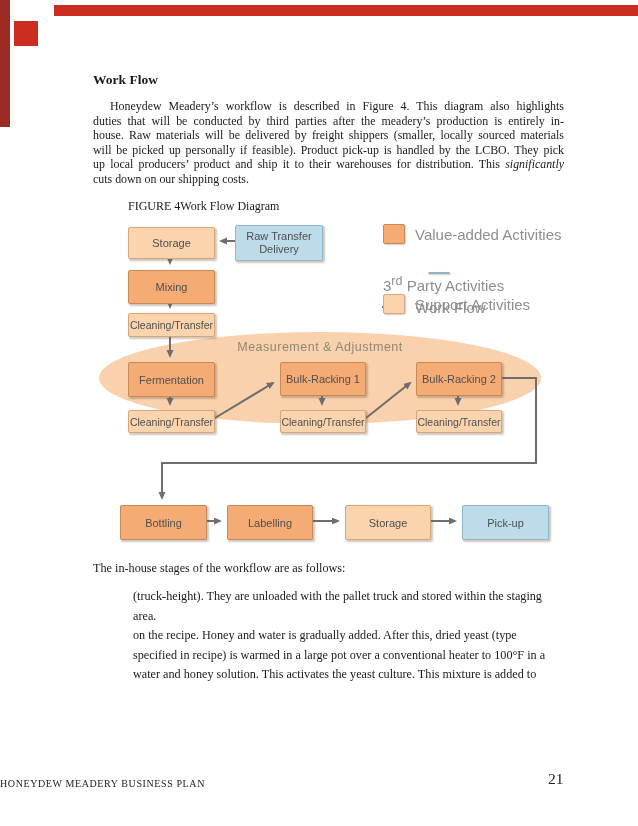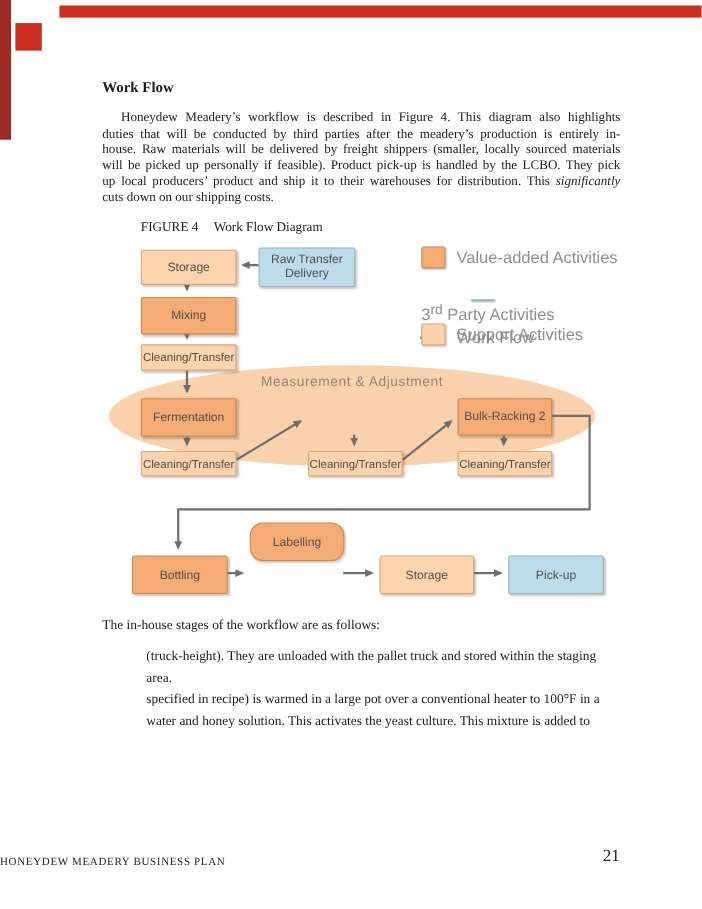--- a/index.html
+++ b/index.html
@@ -11,21 +11,21 @@
   .accent-hbar{position:absolute;left:54px;top:5px;width:584px;height:11px;background:#cb2d20;}
   
   .heading{position:absolute;left:93px;top:72px;margin:0;font-size:13.5px;font-weight:bold;}
   .intro{position:absolute;left:93px;top:99px;width:471px;font-size:11.9px;line-height:14.5px;}
   .jline{text-align:justify;text-align-last:justify;}
   .jline.first{padding-left:17px;}
   .jline.last{text-align:left;text-align-last:left;}
   .ital{font-style:italic;}
   
   .figcap{position:absolute;left:128px;top:199px;font-size:12px;}
-  .figcap .cap-title{margin-left:14px;}
+  .figcap .cap-title{}
   
   svg.flowsvg{position:absolute;left:0;top:0;z-index:1;}
   .ellipse-label{position:absolute;left:196px;top:340px;width:248px;z-index:2;text-align:center;
         font-family:"Liberation Sans",sans-serif;font-size:12.5px;color:#8e8876;letter-spacing:.5px;}
   .box{position:absolute;z-index:3;display:flex;align-items:center;justify-content:center;
         text-align:center;font-family:"Liberation Sans",sans-serif;font-size:11px;color:#4f4f4f;
         border:1px solid;border-radius:2px;box-shadow:1.5px 1.5px 2px rgba(120,90,60,.35);}
   .box.dark{background:#F5AC74;border-color:#C58A57;}
   .box.light{background:#FBD3AC;border-color:#D3A87E;}
   .box.blue{background:#BCDCE9;border-color:#8FB6C8;}
@@ -104,26 +104,27 @@
   <div class="box light" style="left:128px;top:227px;width:85px;height:30px;">Storage</div>
   <div class="box blue" style="left:235px;top:225px;width:86px;height:34px;">
     <span>
         <span class="bl">Raw Transfer</span>
         <span class="bl">Delivery</span>
       </span>
   </div>
   <div class="box dark" style="left:128px;top:270px;width:85px;height:32px;">Mixing</div>
   <div class="box light small" style="left:128px;top:313px;width:85px;height:22px;">Cleaning/Transfer</div>
   <div class="box dark" style="left:128px;top:362px;width:85px;height:33px;">Fermentation</div>
+  <div class="box dark" style="left:280px;top:362px;width:84px;height:32px;">Bulk-Racking 1</div>
   <div class="box dark" style="left:416px;top:362px;width:84px;height:32px;">Bulk-Racking 2</div>
   <div class="box light small" style="left:128px;top:410px;width:85px;height:21px;">Cleaning/Transfer</div>
   <div class="box light small" style="left:280px;top:410px;width:84px;height:21px;">Cleaning/Transfer</div>
   <div class="box light small" style="left:416px;top:410px;width:84px;height:21px;">Cleaning/Transfer</div>
   <div class="box dark" style="left:120px;top:505px;width:85px;height:33px;">Bottling</div>
-  <div class="box dark" style="left:227px;top:475px;width:84px;height:33px;border-radius:12px;">Labelling</div>
+  <div class="box dark" style="left:227px;top:505px;width:84px;height:33px;">Labelling</div>
   <div class="box light" style="left:345px;top:505px;width:84px;height:33px;">Storage</div>
   <div class="box blue" style="left:462px;top:505px;width:85px;height:33px;">Pick-up</div>
 
   <div class="legend-row" style="top:224px;">
     <div class="swatch dark"></div>
     <span>Value-added Activities</span>
   </div>
   <div class="legend-row" style="top:250px;margin-top:44px;">
     <div class="swatch light"></div>
     <span>Support Activities</span>
@@ -135,20 +136,21 @@
   <div class="legend-row" style="top:297px;">
     <div class="legend-arrow"></div>
     <span>Work Flow</span>
   </div>
 
   <div class="stages-intro">The in-house stages of the workflow are as follows:</div>
 
   <div class="list">
     <div class="cont">(truck-height). They are unloaded with the pallet truck and stored within the staging</div>
     <div class="cont">area.</div>
+    <div class="cont">on the recipe. Honey and water is gradually added. After this, dried yeast (type</div>
     <div class="cont">specified in recipe) is warmed in a large pot over a conventional heater to 100°F in a</div>
     <div class="cont">water and honey solution. This activates the yeast culture. This mixture is added to</div>
   </div>
 
   <div class="footer-text">HONEYDEW MEADERY BUSINESS PLAN</div>
   <div class="page-number">21</div>
 
 </div>
 
 </body></html>

